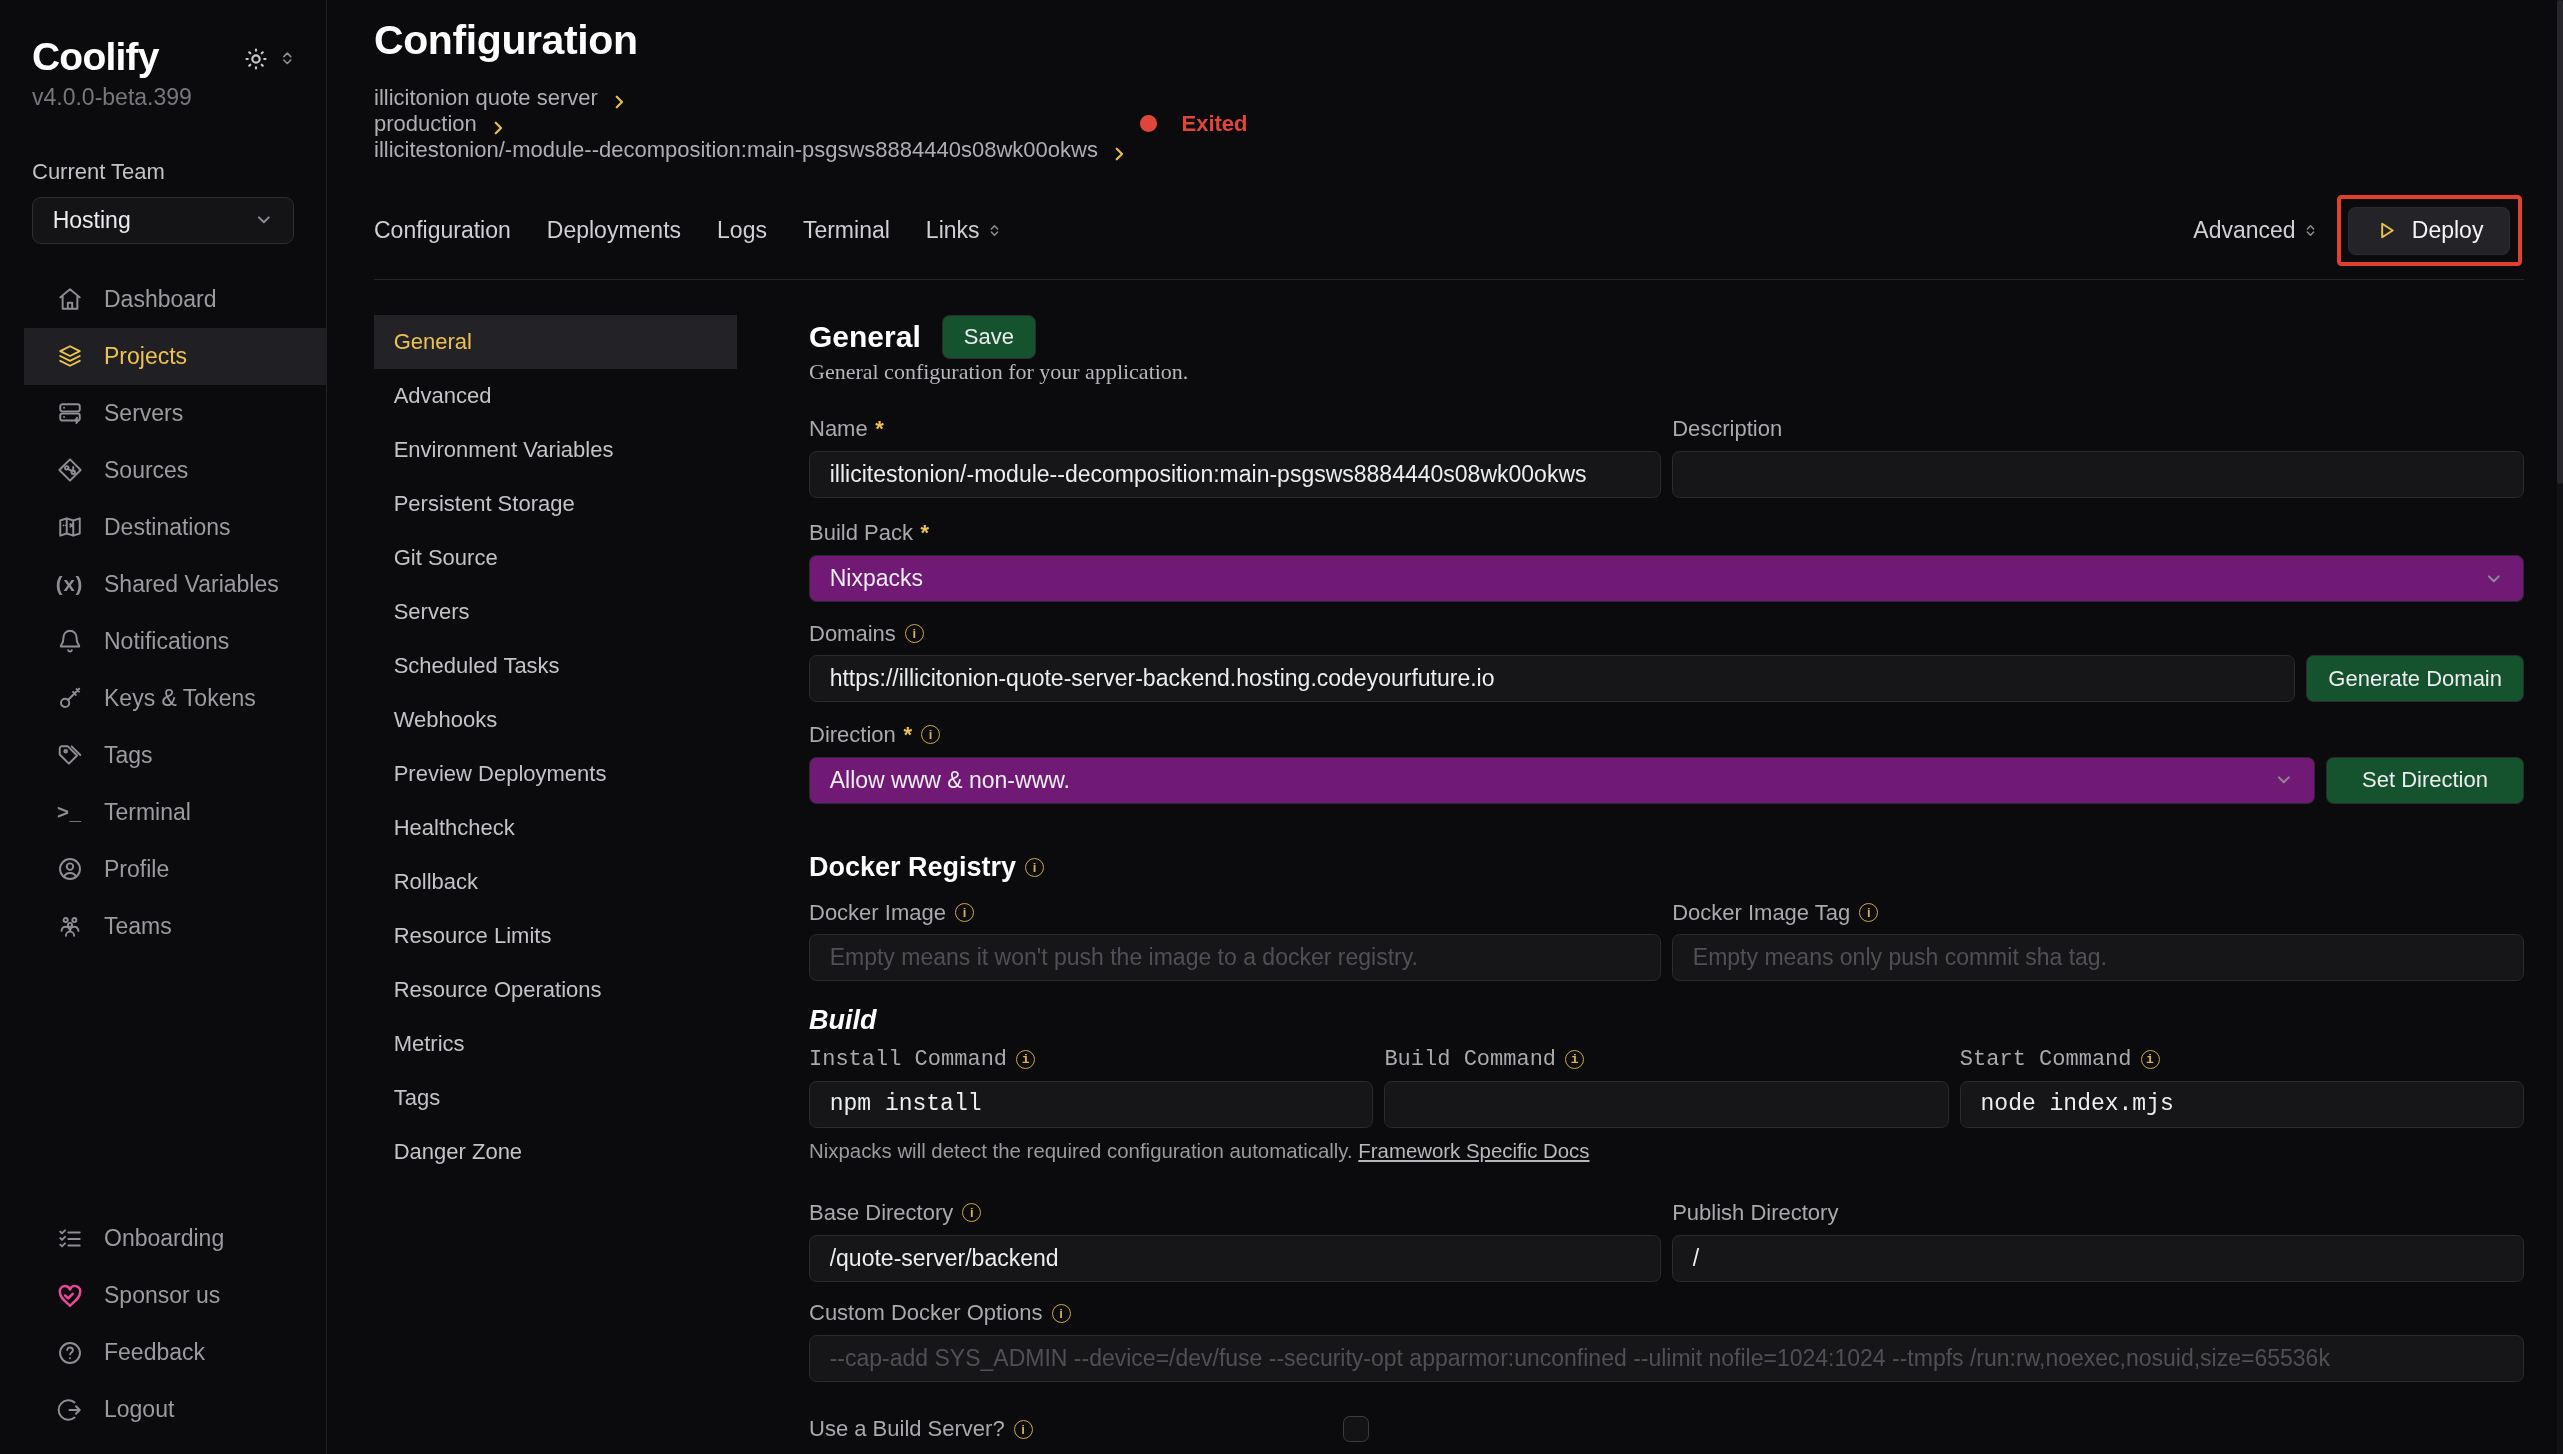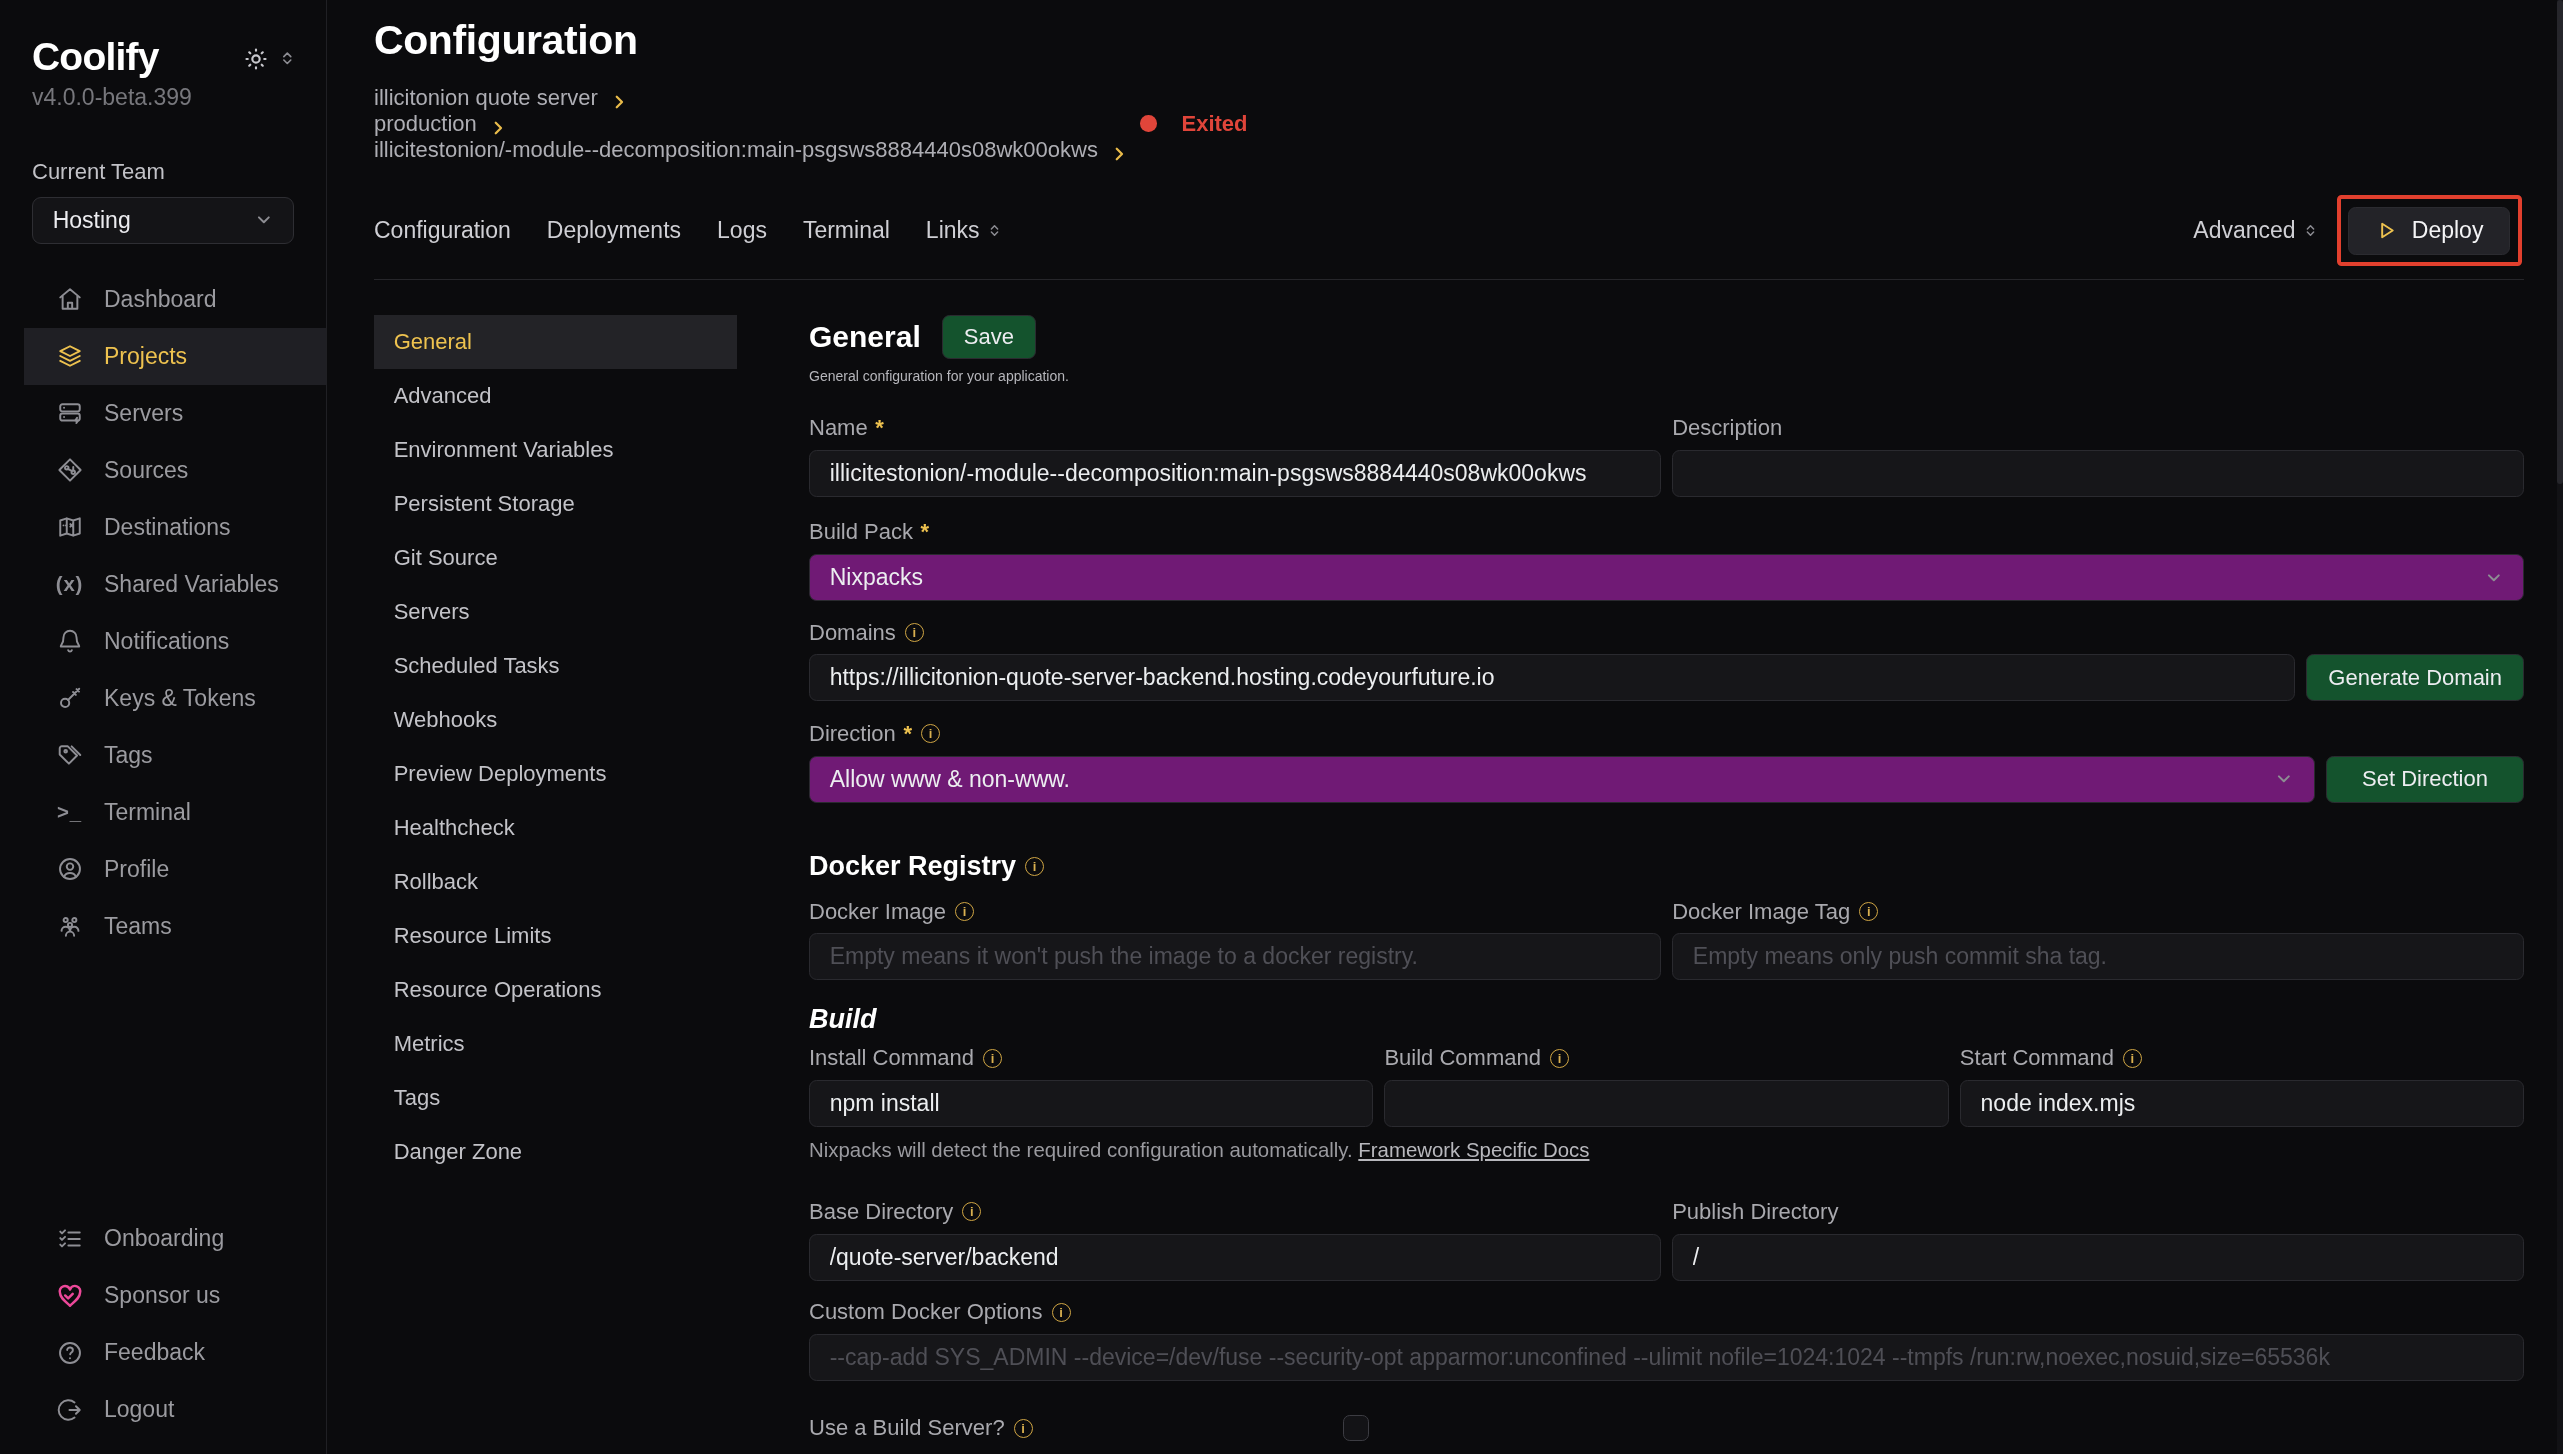--- a/index.html
+++ b/index.html
@@ -56,37 +56,37 @@
   .subnav { width:363px; flex:0 0 363px; }
   .subnav-item { height:54px; display:flex; align-items:center; padding:0 19.7px; font-size:22px; color:#c3c3c8; cursor:pointer; }
   .subnav-item.active { background:#232327; color:#eec24f; }
 
   .form-col { flex:1; margin-left:72px; }
   .heading-row { display:flex; align-items:center; gap:21px; }
   .h2 { font-size:30px; font-weight:800; color:#ffffff; }
   .h3 { font-size:27px; font-weight:800; color:#ffffff; }
   .btn { height:44px; display:inline-flex; align-items:center; padding:0 21px; background:#14532d; border:0.8px solid #2b2b30;
     border-radius:7.6px; color:#ededf1; font-size:22px; cursor:pointer; white-space:nowrap; }
-  .subtitle { margin-top:9px; font-size:14px; color:#b6b6bb; }
+  .subtitle { font-size:22px; color:#b6b6bb;font-family:Liberation Serif, serif; }
 
   .label-row { display:flex; align-items:center; height:30px; margin-bottom:6.8px; font-size:22px; color:#a9a9ae; }
   .req { color:#eec24f; font-weight:700; margin-left:7.6px; }
   .info { display:inline-flex; align-items:center; justify-content:center; width:19px; height:19px; border:1.5px solid #cfa544;
     border-radius:50%; color:#d9b050; font-size:13px; font-weight:700; margin-left:9px; }
   .info::before { content:"i"; }
 
   .tinput { width:100%; height:47px; background:#161619; border:0.8px solid #2a2a2f; border-radius:7.6px; padding:0 19.7px;
     color:#eceef0; font-size:23px; font-family:inherit; outline:none; }
   .tinput::placeholder { color:#4f4f56; }
   .selectbox { height:47px; background:#701a75; border:0.8px solid #2a2a2f; border-radius:7.6px; padding:0 19.7px;
     display:flex; align-items:center; justify-content:space-between; color:#eceef0; cursor:pointer; }
   .chev { color:#8d8d93; }
 
   .grid2 { display:grid; grid-template-columns:1fr 1fr; gap:11.3px; }
-  .grid3 { display:grid; grid-template-columns:1fr 1fr 1fr; gap:11.3px; }
+  .grid3 { display:grid; grid-template-columns:1fr 1fr 1fr; gap:11.3px;font-family:Liberation Mono, monospace; }
   .inline-row { display:flex; gap:11.3px; }
   .inline-row .grow { flex:1; }
   .side-btn { flex:0 0 198px; justify-content:center; height:47px; }
 
   .mt1 { margin-top:20.4px; } .mt2 { margin-top:16.6px; } .mt3 { margin-top:17.4px; }
   .sec-dr { margin-top:48px; display:flex; align-items:center; }
   .sec-build { margin-top:24px;font-style:italic; }
   .mt-fields { margin-top:15px; }
   .helper { margin-top:12px; font-size:20.4px; color:#9a9a9f; }
   .helper a { color:#b8b8bd; text-decoration:underline; cursor:pointer; }

